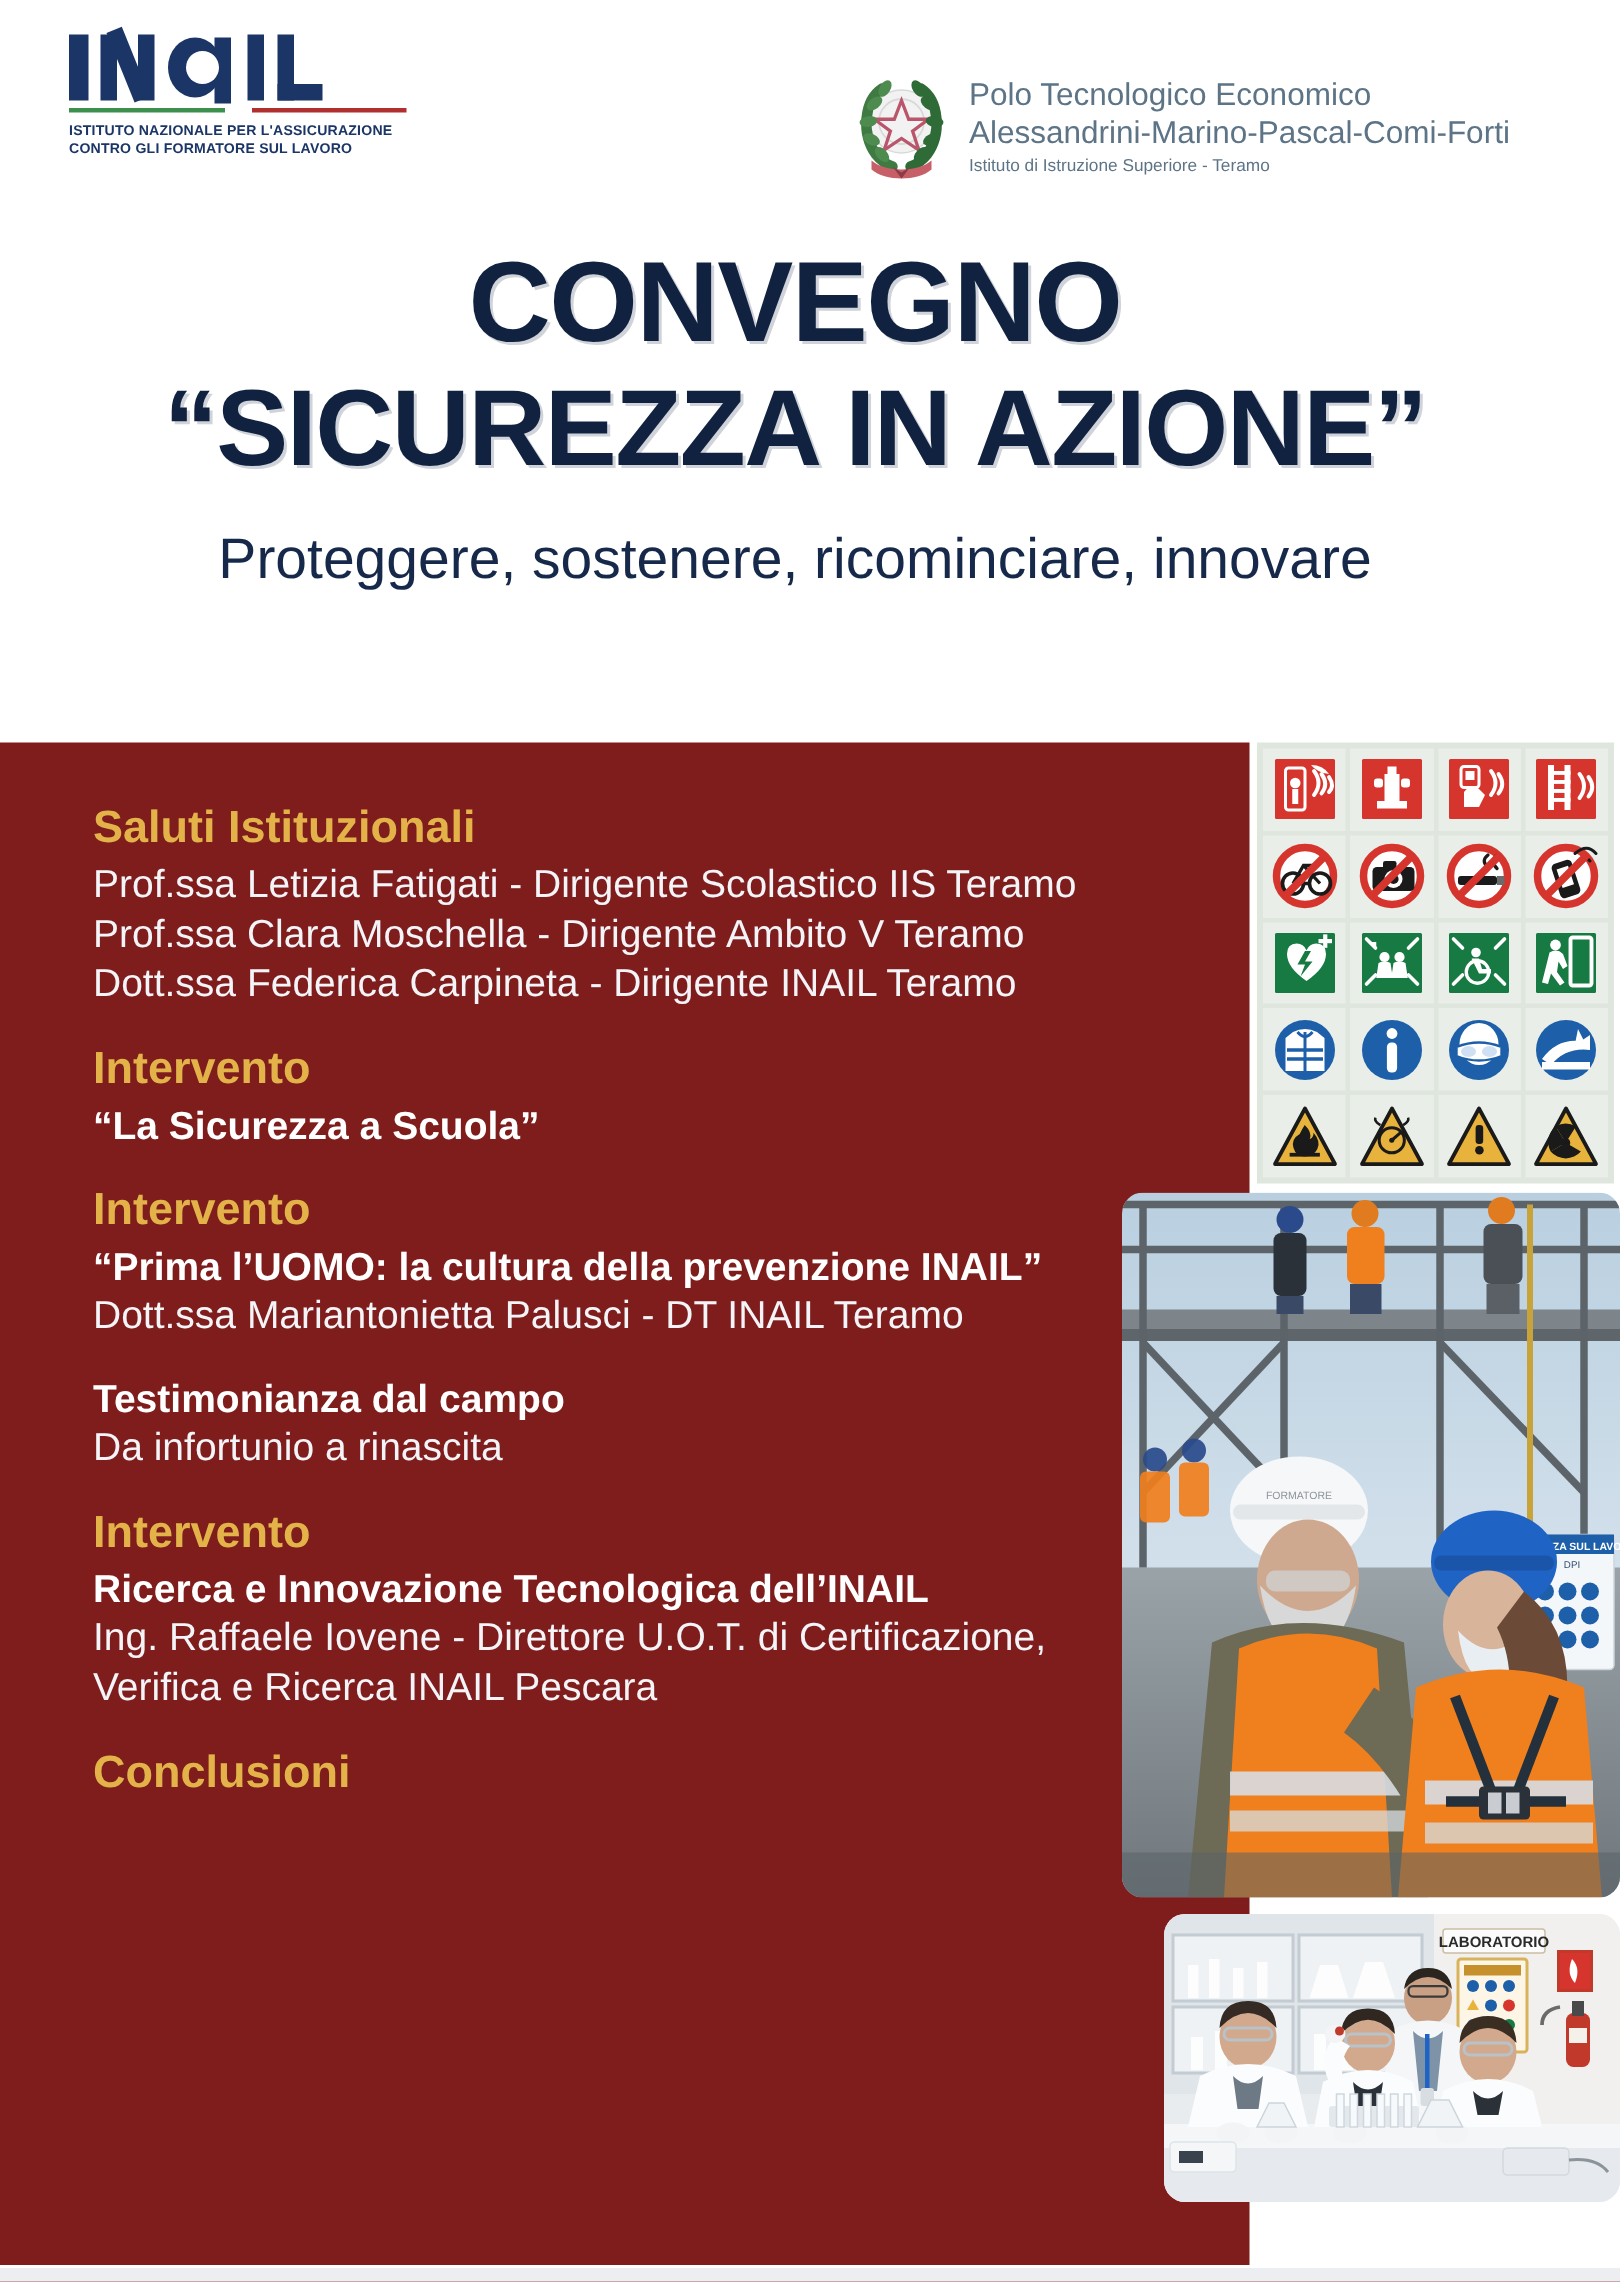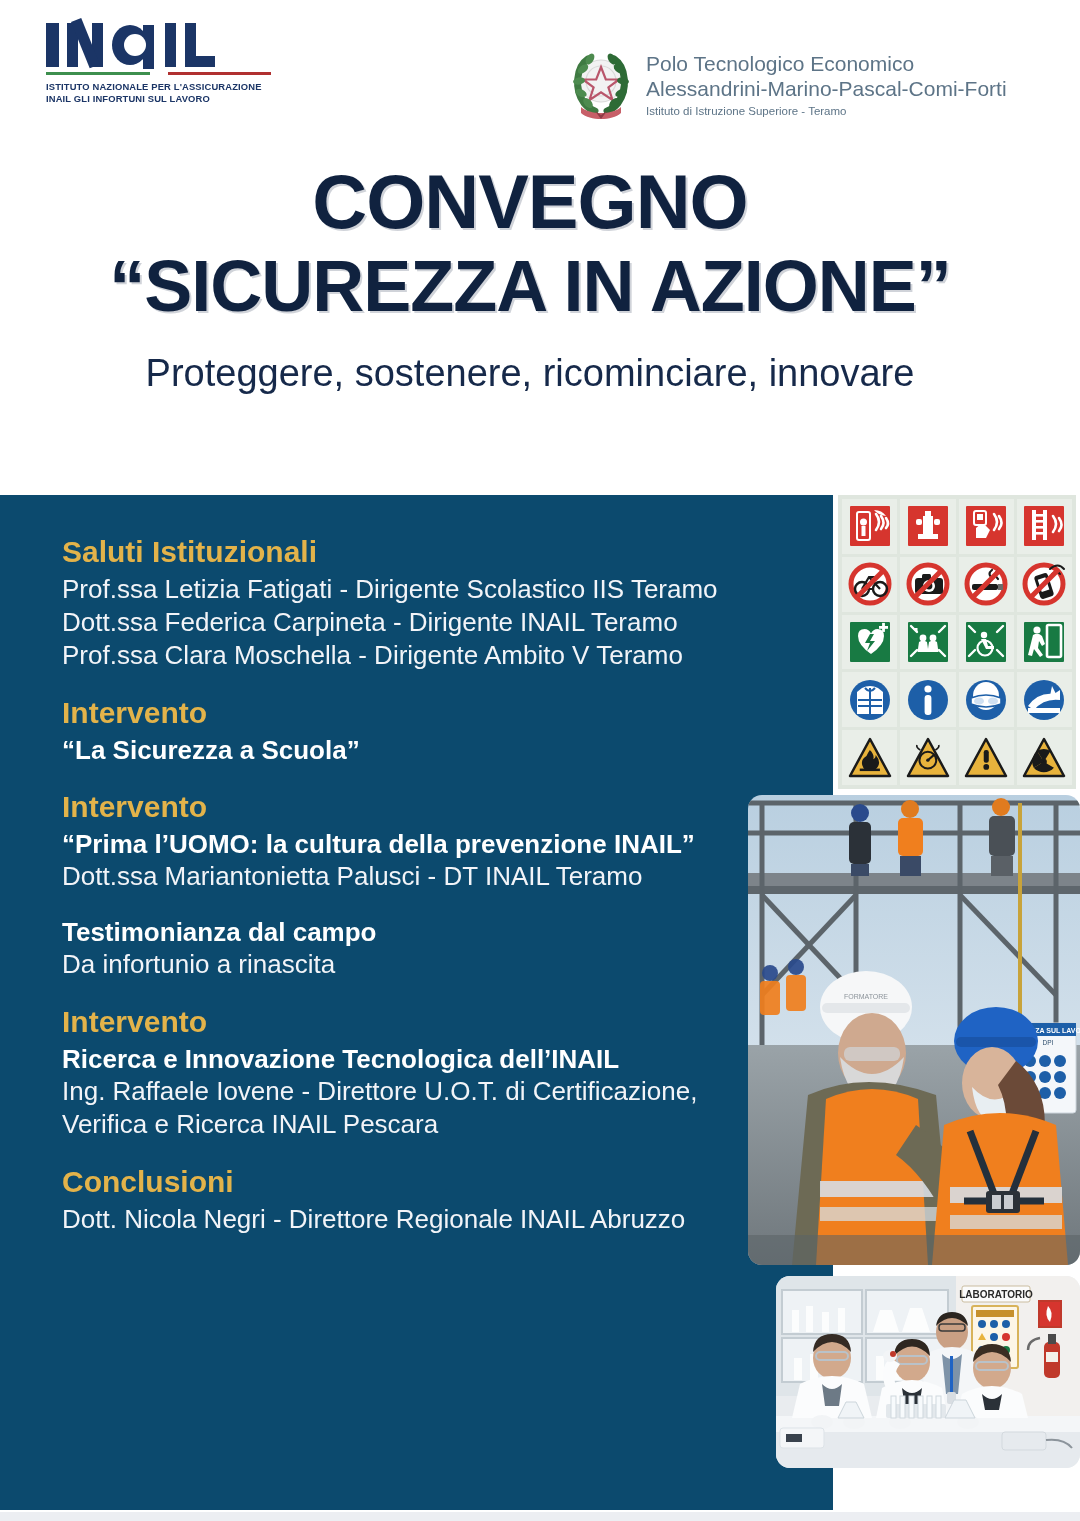--- a/index.html
+++ b/index.html
@@ -47,21 +47,21 @@
     font-weight:bold; color:#10223f; letter-spacing:-1px;
     text-shadow:2px 2px 0 rgba(170,175,185,.55);
   }
   .title-1 { font-size:76px; line-height:84px; }
   .title-2 { font-size:72px; line-height:84px; }
   .subtitle { margin-top:24px; font-size:38px; color:#16294a; font-weight:400; }
 
   
   .panel {
     position:absolute; left:0; top:495px; width:833px; height:1015px;
-    background:#0c4a6e;
+    background:#7f1d1d;
   }
   .program { position:absolute; left:62px; top:39px; width:700px; }
   .p-head {
     color:#e3b34a; font-weight:bold; font-size:30px; line-height:36px;
     margin-bottom:3px;
   }
   .p-bold { color:#ffffff; font-weight:bold; font-size:26px; line-height:32px; }
   .p-line { color:#f2f4f8; font-weight:400; font-size:26px; line-height:33px; }
   .p-group { margin-bottom:23px; }
 
@@ -109,21 +109,21 @@
         <span style="position:absolute;left:0;top:0;width:11px;height:44px;background:#1b3566;"></span>
         <span style="position:absolute;left:0;bottom:0;width:30px;height:11px;background:#1b3566;"></span>
       </span>
     </div>
     <div class="inail-rules">
       <span class="green"></span>
         <span class="red"></span>
     </div>
     <div class="inail-sub">
       <div>ISTITUTO NAZIONALE PER L'ASSICURAZIONE</div>
-      <div>INAIL GLI INFORTUNI SUL LAVORO</div>
+      <div>CONTRO GLI FORMATORE SUL LAVORO</div>
     </div>
   </div>
 
   <div class="school-logo">
     <svg class="emblem" viewBox="0 0 66 80">
       <circle cx="33" cy="36" r="21" fill="#f2f2f2" stroke="#d9d9d9" stroke-width="1"></circle>
       <g stroke="#d9d9d9" stroke-width="1.2" fill="none">
         <circle cx="33" cy="36" r="15"></circle>
       </g>
       <g fill="none" stroke="#b9566b" stroke-width="2.2">
@@ -160,22 +160,22 @@
   <div class="title-1">CONVEGNO</div>
   <div class="title-2">“SICUREZZA IN AZIONE”</div>
   <div class="subtitle">Proteggere, sostenere, ricominciare, innovare</div>
 </div>
 
 <div class="panel">
   <div class="program" id="program-list">
       <div class="p-group">
         <div class="p-head">Saluti Istituzionali</div>
         <div class="p-line">Prof.ssa Letizia Fatigati - Dirigente Scolastico IIS Teramo</div>
+        <div class="p-line">Prof.ssa Clara Moschella - Dirigente Ambito V Teramo</div>
         <div class="p-line">Dott.ssa Federica Carpineta - Dirigente INAIL Teramo</div>
-        <div class="p-line">Prof.ssa Clara Moschella - Dirigente Ambito V Teramo</div>
       </div>
       <div class="p-group">
         <div class="p-head">Intervento</div>
         <div class="p-bold">“La Sicurezza a Scuola”</div>
       </div>
       <div class="p-group">
         <div class="p-head">Intervento</div>
         <div class="p-bold">“Prima l’UOMO: la cultura della prevenzione INAIL”</div>
         <div class="p-line">Dott.ssa Mariantonietta Palusci - DT INAIL Teramo</div>
       </div>
@@ -184,21 +184,20 @@
         <div class="p-line">Da infortunio a rinascita</div>
       </div>
       <div class="p-group">
         <div class="p-head">Intervento</div>
         <div class="p-bold">Ricerca e Innovazione Tecnologica dell’INAIL</div>
         <div class="p-line">Ing. Raffaele Iovene - Direttore U.O.T. di Certificazione,</div>
         <div class="p-line">Verifica e Ricerca INAIL Pescara</div>
       </div>
       <div class="p-group">
         <div class="p-head">Conclusioni</div>
-        <div class="p-line">Dott. Nicola Negri - Direttore Regionale INAIL Abruzzo</div>
       </div>
     </div>
 
 </div>
 
 <div class="signs" id="signs-grid">
     <div class="sign">
       <svg width="44" height="44" viewBox="0 0 44 44">
         <rect x="2" y="2" width="40" height="40" rx="1" fill="#d6352e"></rect>
         <rect x="9" y="8" width="13" height="28" rx="2" fill="none" stroke="#fff" stroke-width="2"></rect>

